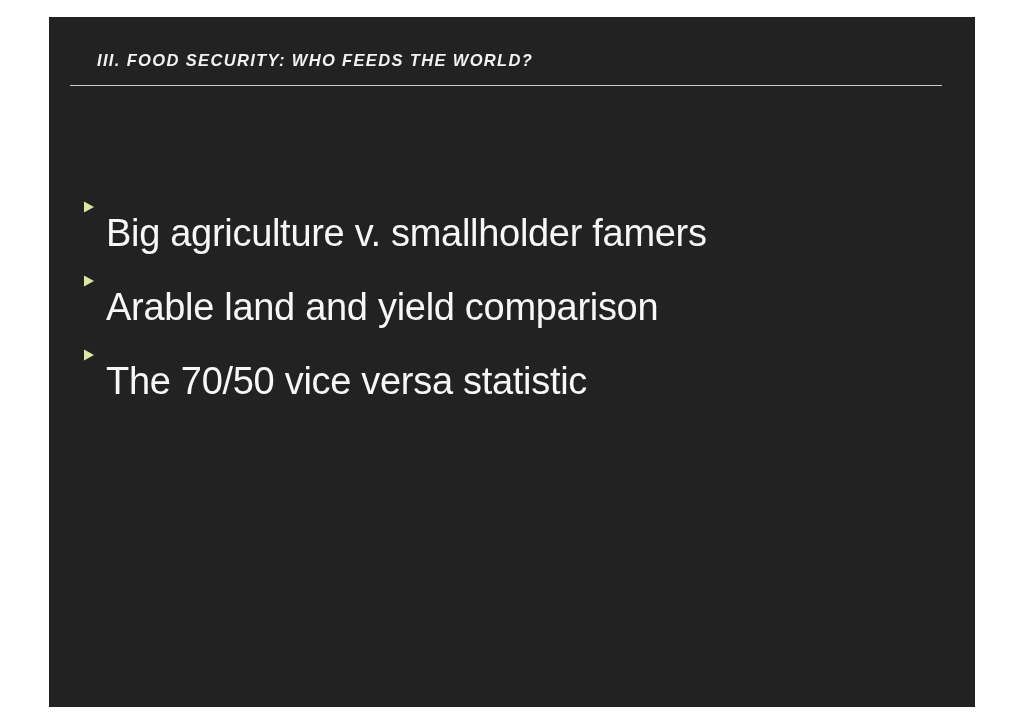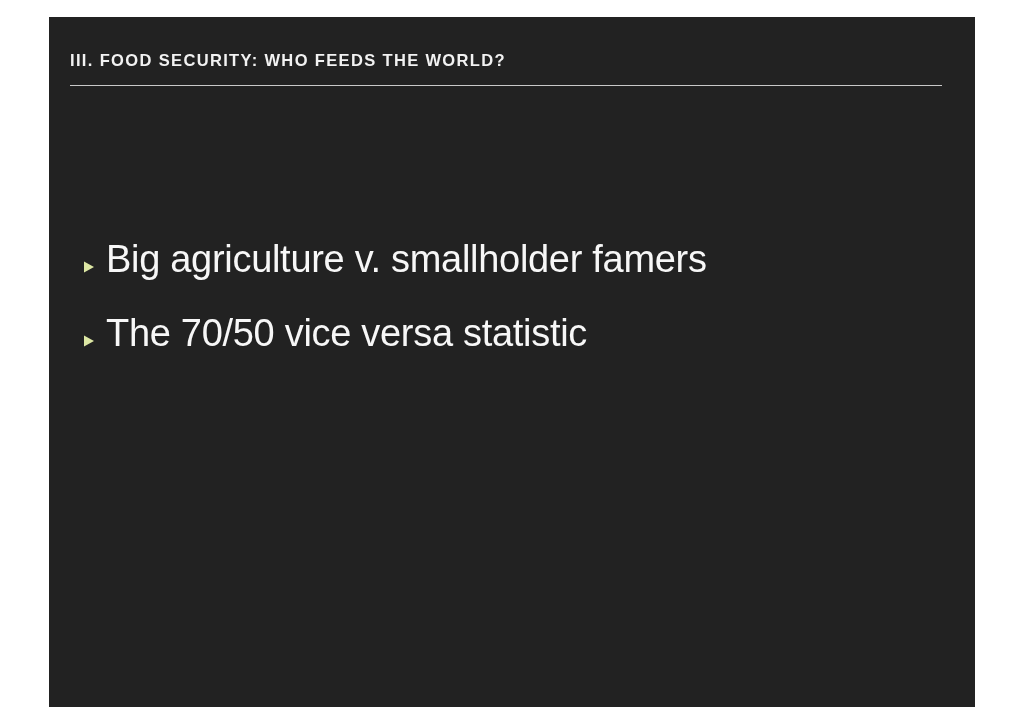--- a/index.html
+++ b/index.html
@@ -28,23 +28,24 @@
     top: 17px;
     width: 926px;
     height: 690px;
     background: #222222;
     overflow: hidden;
   }
 
   
   #title-block {
     position: absolute;
-    left: 21px;
+    left: 48px;
     top: 33px;
     width: 864px;
+    font-style: italic;
   }
 
   #slide-title {
     margin: 0;
     color: #f2f2f2;
     font-family: "Liberation Sans", sans-serif;
     font-size: 16.5px;
     font-weight: bold;
     letter-spacing: 1.35px;
     line-height: 20px;
@@ -68,21 +69,21 @@
     left: 33px;
     top: 192px;
     width: 860px;
     list-style: none;
     margin: 0;
     padding: 0;
   }
 
   .bullet-row {
     display: flex;
-    align-items: flex-end;
+    align-items: flex-start;
     height: 74px;
   }
 
   .bullet-marker {
     flex: 0 0 auto;
     width: 24px;
     display: inline-block;
     position: relative;
     top: -9px;
   }
@@ -119,20 +120,28 @@
 
       <li class="bullet-row">
         <span class="bullet-marker">
           <svg width="14" height="14" viewBox="0 0 14 14" aria-hidden="true">
             <polygon points="2,1.5 12,7 2,12.5" fill="#dde7a4"></polygon>
           </svg>
         </span>
         <span class="bullet-text">Big agriculture v. smallholder famers</span>
       </li>
 
+      <li class="bullet-row">
+        <span class="bullet-marker">
+          <svg width="14" height="14" viewBox="0 0 14 14" aria-hidden="true">
+            <polygon points="2,1.5 12,7 2,12.5" fill="#dde7a4"></polygon>
+          </svg>
+        </span>
+        <span class="bullet-text">Arable land and yield comparison</span>
+      </li>
 
       <li class="bullet-row">
         <span class="bullet-marker">
           <svg width="14" height="14" viewBox="0 0 14 14" aria-hidden="true">
             <polygon points="2,1.5 12,7 2,12.5" fill="#dde7a4"></polygon>
           </svg>
         </span>
         <span class="bullet-text">The 70/50 vice versa statistic</span>
       </li>
 

